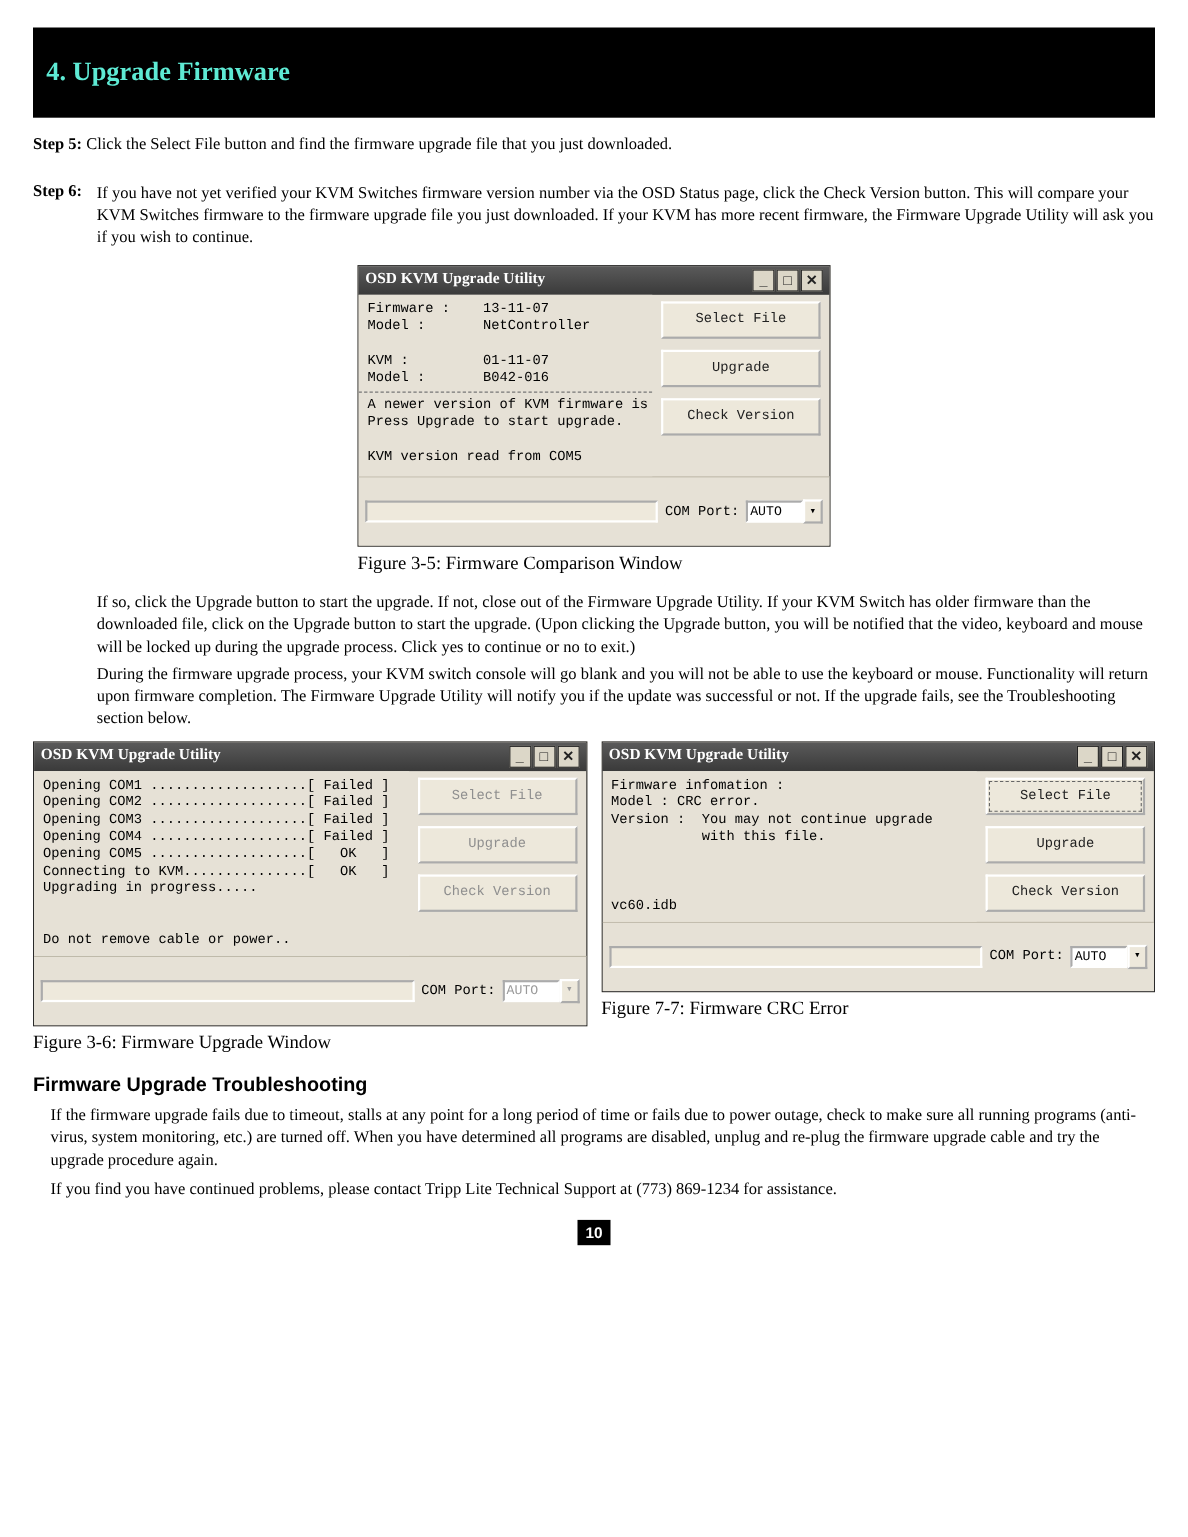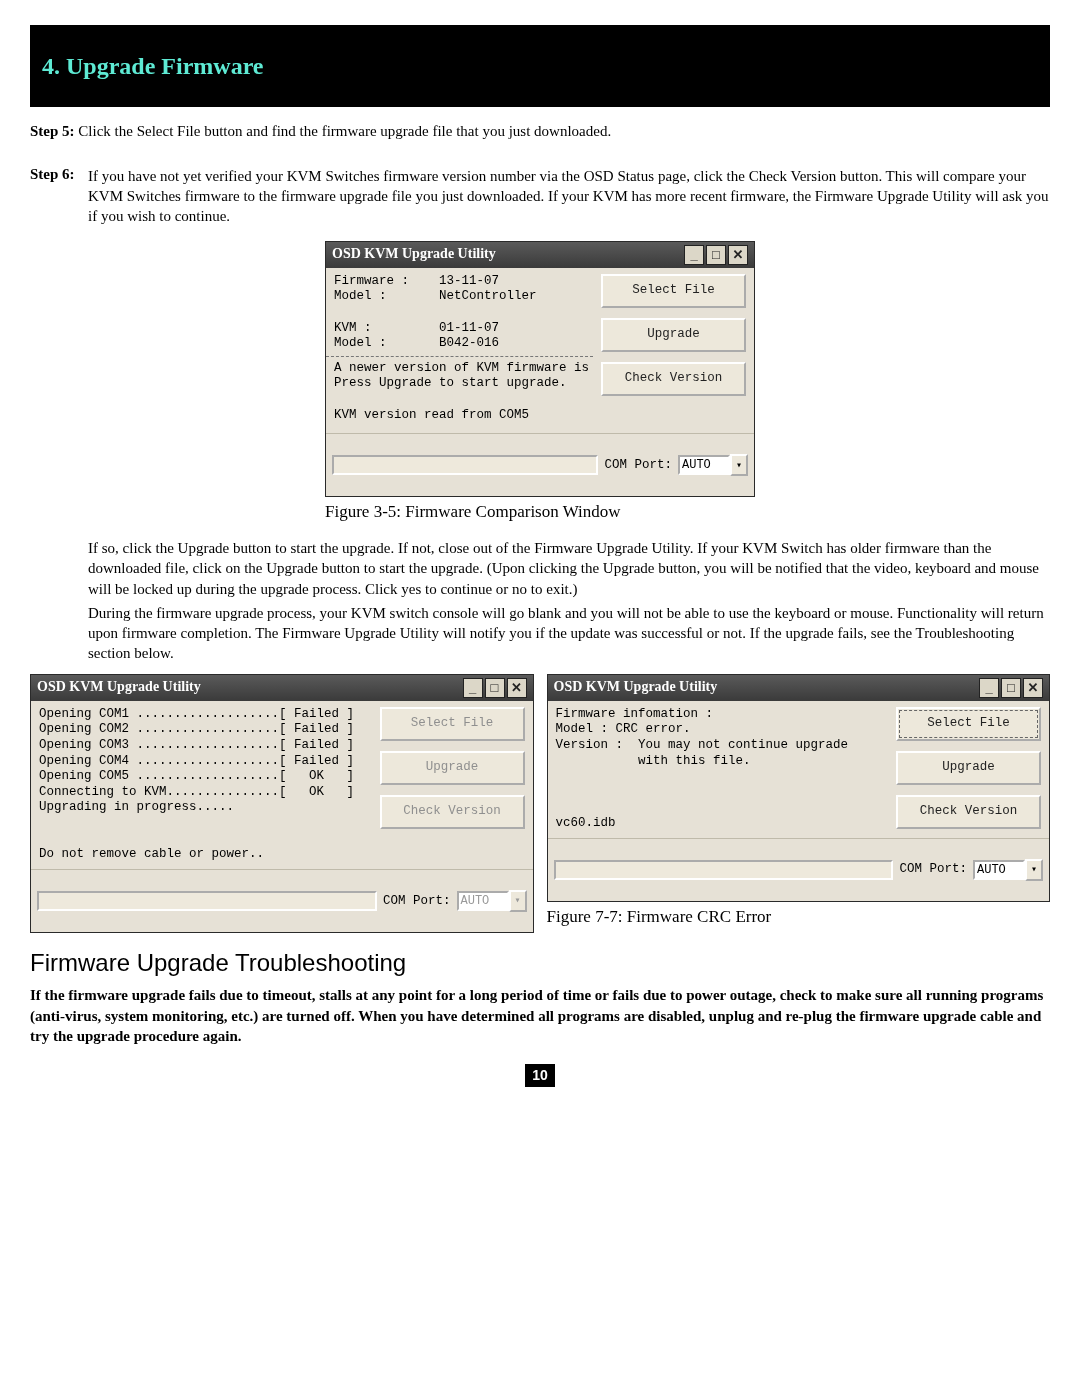--- a/index.html
+++ b/index.html
@@ -4,22 +4,22 @@
 <style>
   body { margin:0; padding:25px 30px; font-family: Georgia, 'Times New Roman', serif; font-size:15px; line-height:1.35; color:#000; background:#fff; width:1080px; box-sizing:border-box; }
   .section-header { background:#000; color:#5eead4; font-family: Liberation Serif, serif; font-weight:bold; font-size:24px; padding:25px 12px; margin-bottom:14px; }
   .step { margin:6px 0; }
   .step b { font-weight:bold; }
   .step-body { margin-left:58px; margin-top:-18px; }
   .fig-caption { font-size:17px; text-align:left; margin-top:4px; }
   .indent-block { margin-left:58px; margin-right:0; }
   .twocol { display:flex; gap:13px; margin-top:10px; align-items:flex-start; }
   .twocol > div { flex:1 1 0; }
-  h3.sub { font-family: Arial, Helvetica, sans-serif; font-size:24px; font-weight:normal; margin:14px 0 4px 0; }
-  .troubleshoot p { margin:6px 0;font-weight:bold; }
+  h3.sub { font-family: Arial, Helvetica, sans-serif; font-size:18px; font-weight:bold; margin:14px 0 4px 0; }
+  .troubleshoot p { margin:6px 16px; }
   .page-num { background:#000; color:#fff; width:30px; text-align:center; font-family: Arial, sans-serif; font-weight:bold; font-size:14px; padding:2px 0; margin:18px auto 0 auto; }
 
   
   .win { border:1px solid #2a2a2a; background:#e6e1d6; width:100%; box-sizing:border-box; font-family: "Courier New", monospace; font-size:12.5px; }
   .win.fixedw { width:430px; margin:0 auto; }
   .titlebar { background:linear-gradient(#5a5a5a,#3a3a3a); color:#fff; display:flex; align-items:center; padding:3px 6px; font-family: Georgia, serif; font-weight:bold; font-size:14px; }
   .titlebar .spacer { flex:1; }
   .winbtn { width:18px; height:18px; border:1px solid #222; background:#dcd7c8; margin-left:2px; display:inline-flex; align-items:center; justify-content:center; font-family:Arial,sans-serif; font-size:13px; color:#222;}
   .winbody { display:flex; }
   .winleft { flex:1; padding:6px 8px; white-space:pre; line-height:1.25; background:#e6e1d6; min-height:110px; overflow:hidden; }
@@ -121,20 +121,21 @@
       </div>
       <div class="statusbar">
         <div class="sunken"></div>
         <span class="lbl">COM Port:</span>
         <div class="combo">
           <div class="val" style="color:#9a9a9a;">AUTO</div>
           <div class="arrow" style="color:#9a9a9a;">▾</div>
         </div>
       </div>
     </div>
+    <div class="fig-caption">Figure 3-6: Firmware Upgrade Window</div>
   </div>
 
   <div>
     <div class="win">
       <div class="titlebar">
         <span>OSD KVM Upgrade Utility</span>
         <span class="spacer"></span>
         <span class="winbtn">_</span>
         <span class="winbtn">□</span>
         <span class="winbtn">✕</span>
@@ -163,15 +164,16 @@
         </div>
       </div>
     </div>
     <div class="fig-caption">Figure 7-7: Firmware CRC Error</div>
   </div>
 </div>
 
 <div class="troubleshoot">
   <h3 class="sub">Firmware Upgrade Troubleshooting</h3>
   <p>If the firmware upgrade fails due to timeout, stalls at any point for a long period of time or fails due to power outage, check to make sure all running programs (anti-virus, system monitoring, etc.) are turned off. When you have determined all programs are disabled, unplug and re-plug the firmware upgrade cable and try the upgrade procedure again.</p>
+  <p>If you find you have continued problems, please contact Tripp Lite Technical Support at (773) 869-1234 for assistance.</p>
 </div>
 
 <div class="page-num">10</div>
 
 </body></html>

